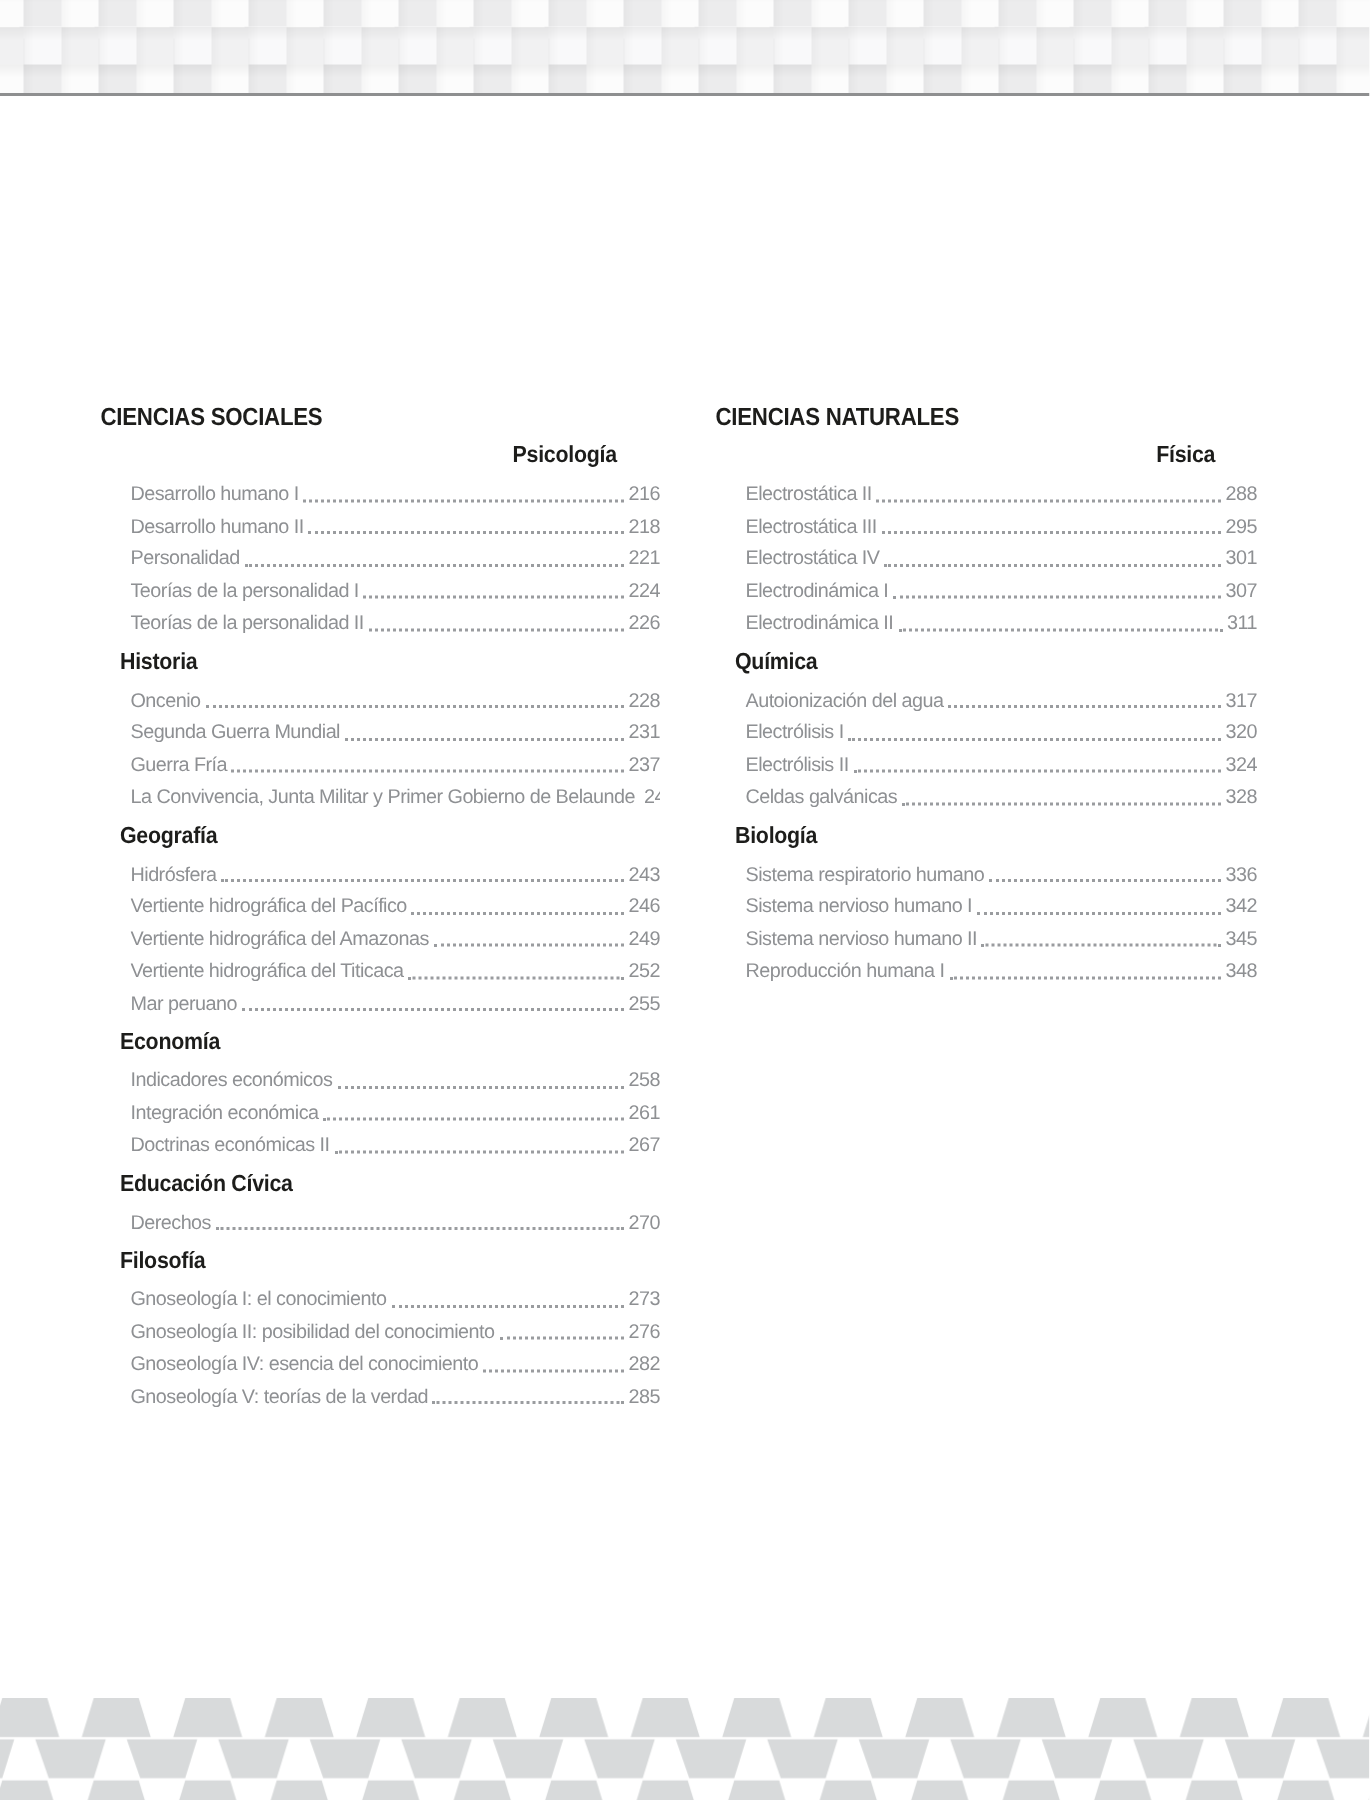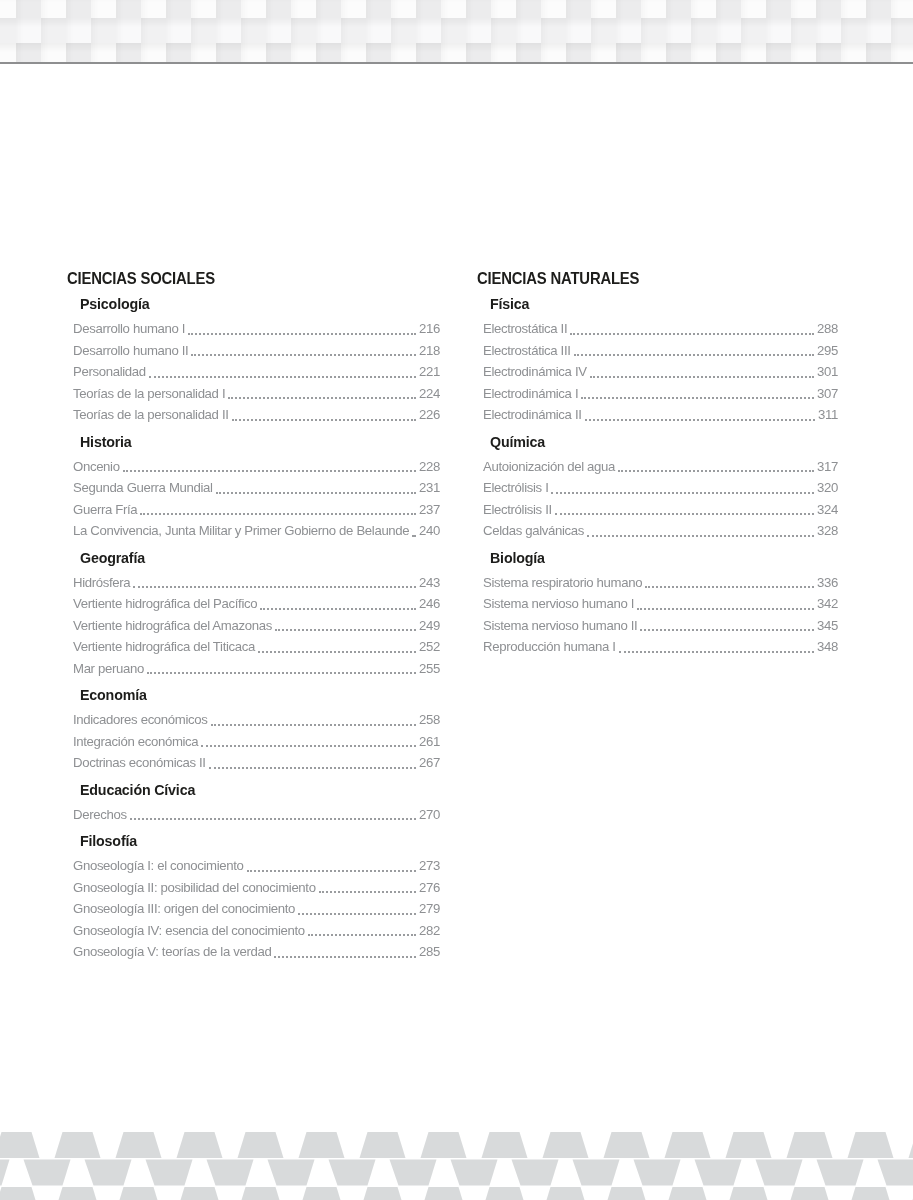--- a/index.html
+++ b/index.html
@@ -30,30 +30,30 @@
     align-items:start;
   }
   .col-title{
     margin:0 0 6px 0;
     font-size:16.5px;font-weight:bold;line-height:19px;
     color:#1d1d1b;letter-spacing:-0.2px;
     transform:scaleX(0.9);transform-origin:left center;
     white-space:nowrap;
   }
   .sec{margin-top:6px;}
-  .sec:first-of-type{margin-top:4px;}
+  .sec:first-of-type{margin-top:4px;text-align:right;}
   .sec-title{
     margin:0 0 5px 13px;
     font-size:15.5px;font-weight:bold;line-height:19px;
     color:#1d1d1b;letter-spacing:-0.2px;
     transform:scaleX(0.92);transform-origin:left center;
     white-space:nowrap;
   }
   .entry{
-    margin-left:6px;height:21.5px;
+    margin-left:20px;height:21.5px;
     display:flex;align-items:flex-end;overflow:hidden;
     color:#8e9093;font-size:13.2px;letter-spacing:-0.35px;
   }
   .entry .lbl{
     flex-shrink:0;line-height:21.5px;white-space:nowrap;
   }
   .entry .dots{
     flex:1 1 auto;min-width:0;
     border-bottom:2px dotted #9a9c9f;
     margin:0 3px 5px 3px;
@@ -193,25 +193,20 @@
           <span class="lbl">Gnoseología I: el conocimiento</span>
           <span class="dots"></span>
           <span class="pg">273</span>
         </div>
       <div class="entry">
           <span class="lbl">Gnoseología II: posibilidad del conocimiento</span>
           <span class="dots"></span>
           <span class="pg">276</span>
         </div>
       <div class="entry">
-          <span class="lbl">Gnoseología III: origen del conocimiento</span>
-          <span class="dots"></span>
-          <span class="pg">279</span>
-        </div>
-      <div class="entry">
           <span class="lbl">Gnoseología IV: esencia del conocimiento</span>
           <span class="dots"></span>
           <span class="pg">282</span>
         </div>
       <div class="entry">
           <span class="lbl">Gnoseología V: teorías de la verdad</span>
           <span class="dots"></span>
           <span class="pg">285</span>
         </div>
     </div>
@@ -226,21 +221,21 @@
           <span class="lbl">Electrostática II</span>
           <span class="dots"></span>
           <span class="pg">288</span>
         </div>
       <div class="entry">
           <span class="lbl">Electrostática III</span>
           <span class="dots"></span>
           <span class="pg">295</span>
         </div>
       <div class="entry">
-          <span class="lbl">Electrodinámica IV</span>
+          <span class="lbl">Electrostática IV</span>
           <span class="dots"></span>
           <span class="pg">301</span>
         </div>
       <div class="entry">
           <span class="lbl">Electrodinámica I</span>
           <span class="dots"></span>
           <span class="pg">307</span>
         </div>
       <div class="entry">
           <span class="lbl">Electrodinámica II</span>

